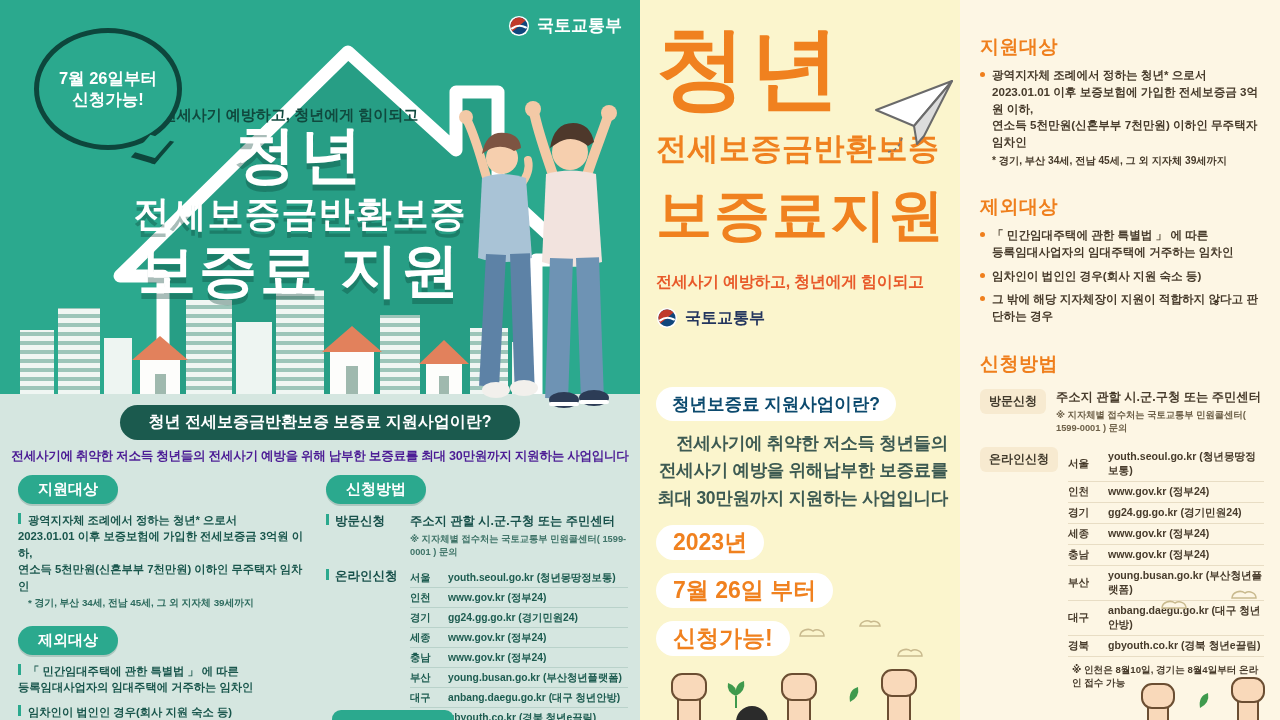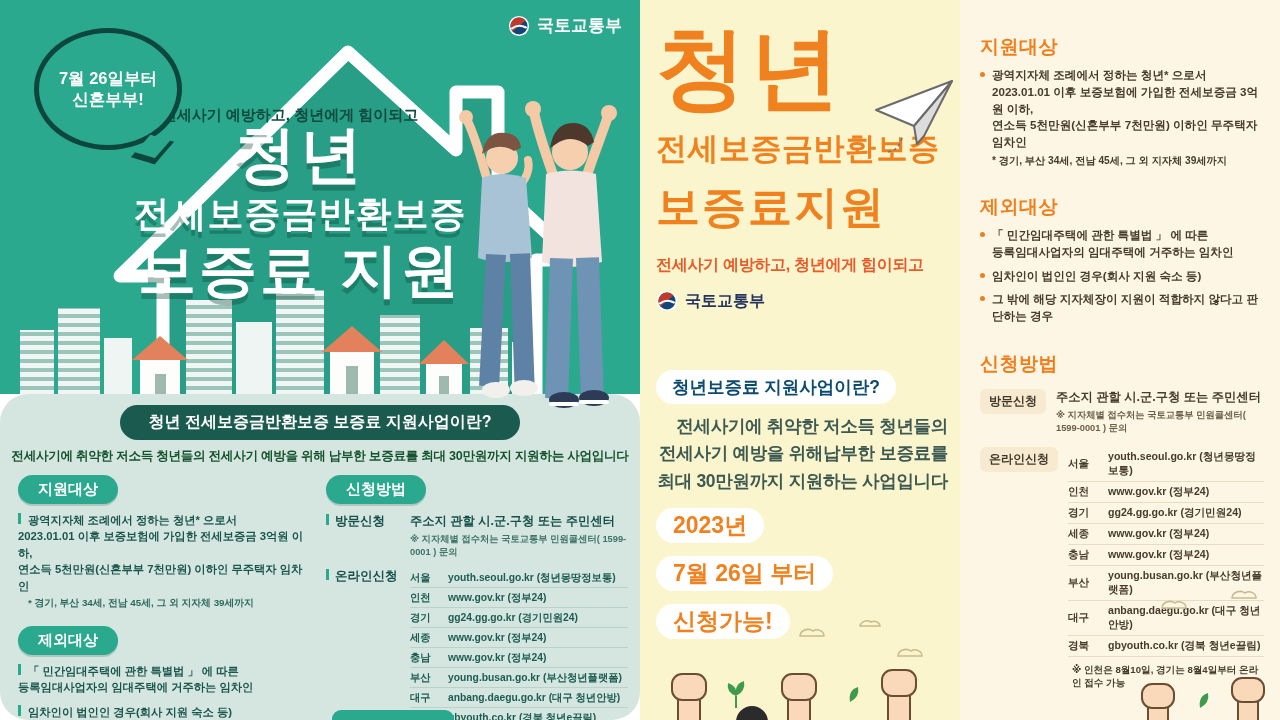--- a/index.html
+++ b/index.html
@@ -3,21 +3,21 @@
 <meta charset="utf-8">
 <style>
   html,body{margin:0;padding:0;}
   body{width:1280px;height:720px;overflow:hidden;font-family:"Liberation Sans","DejaVu Sans",sans-serif;}
   .stage{display:flex;width:1280px;height:720px;}
   .preline{white-space:pre-line;}
 
   
   .panel-left{position:relative;width:640px;height:720px;flex:none;overflow:hidden;}
   .pl-top{position:absolute;left:0;top:0;width:640px;height:394px;background:#2ba98e;overflow:hidden;}
-  .pl-bottom{position:absolute;left:0;top:394px;width:640px;height:326px;background:#d5e6e0;border-radius:28px;}
+  .pl-bottom{position:absolute;left:0;top:394px;width:640px;height:326px;background:#d5e6e0;}
   .house-svg{position:absolute;left:58px;top:24px;}
   .badge{position:absolute;left:34px;top:28px;width:138px;height:112px;background:#2ba98e;
          border:5px solid #0d463c;border-radius:50%;display:flex;align-items:center;justify-content:center;
          text-align:center;color:#fff;font-weight:bold;font-size:16.5px;line-height:1.25;z-index:4;}
   .badge::after{content:"";position:absolute;right:10px;bottom:-16px;width:24px;height:18px;
          background:#2ba98e;border-right:5px solid #0d463c;border-bottom:5px solid #0d463c;
          transform:skewX(-32deg) rotate(14deg);}
   .molit{display:flex;align-items:flex-end;gap:7px;font-weight:bold;}
   .molit-light{position:absolute;right:18px;top:14px;color:#fff;font-size:17px;z-index:4;}
   .tagline{position:absolute;left:60px;top:106px;width:460px;text-align:center;color:#10493e;
@@ -25,21 +25,21 @@
   .title-wrap{position:absolute;left:30px;top:124px;width:540px;text-align:center;color:#fff;z-index:3;
            text-shadow:0 6px 0 rgba(10,66,54,.35);font-weight:bold;}
   .t1{font-size:62px;line-height:1.0;letter-spacing:4px;}
   .t2{font-size:36px;line-height:1.1;margin-top:8px;letter-spacing:1px;}
   .t3{font-size:58px;line-height:1.05;margin-top:6px;letter-spacing:3px;}
   .skyline-svg{position:absolute;left:14px;top:282px;z-index:2;}
   .couple-svg{position:absolute;left:436px;top:90px;z-index:5;}
 
   .about-pill{margin:11px auto 0;width:fit-content;background:#1b5a4e;color:#fff;border-radius:22px;
               padding:7px 28px;font-weight:bold;font-size:16px;}
-  .about-body{margin-top:8px;text-align:center;color:#14532d;font-weight:bold;font-size:12.6px;
+  .about-body{margin-top:8px;text-align:center;color:#4c1d95;font-weight:bold;font-size:12.6px;
               white-space:nowrap;letter-spacing:-0.3px;}
   .cols{display:flex;gap:16px;padding:10px 12px 0 18px;}
   .col-a{flex:0 0 292px;}
   .col-b{flex:1;min-width:0;}
   .sec-pill{display:inline-block;background:#2ba98e;color:#fff;border-radius:18px;padding:5px 20px;
             font-weight:bold;font-size:15px;box-shadow:0 2px 0 rgba(16,73,62,.2);}
   .mt{margin-top:16px;}
   .li{margin-top:8px;font-size:11.3px;font-weight:bold;color:#19564c;line-height:1.45;}
   .li .bar{display:inline-block;width:3px;height:11px;background:#2ba98e;margin-right:7px;}
   .fnote{margin:3px 0 0 10px;font-size:9.8px;color:#2d6b5e;font-weight:bold;}
@@ -52,21 +52,21 @@
   .sites td{border-bottom:1px solid #b9d2ca;padding:2.5px 0;font-size:10.3px;font-weight:bold;color:#1d5c50;}
   .sites td.rg{width:38px;}
   .cut-pill{position:absolute;left:332px;bottom:-6px;width:122px;height:16px;background:#2ba98e;
             border-radius:9px 9px 0 0;}
 
   
   .panel-mid{position:relative;width:320px;height:720px;flex:none;background:#fbf5cd;overflow:hidden;}
   .m-pad{position:absolute;left:16px;top:0;width:292px;}
   .m-t1{margin-top:26px;font-size:90px;font-weight:bold;color:#f0811f;line-height:0.95;letter-spacing:4px;}
   .m-t2{margin-top:16px;font-size:31px;font-weight:bold;color:#f0811f;letter-spacing:0.5px;}
-  .m-t3{margin-top:8px;font-size:44px;font-weight:bold;color:#f0811f;letter-spacing:2px;}
+  .m-t3{margin-top:8px;font-size:56px;font-weight:bold;color:#f0811f;letter-spacing:2px;}
   .m-slogan{margin-top:18px;font-size:16px;font-weight:bold;color:#e85a2a;letter-spacing:-0.3px;}
   .molit-dark{margin-top:14px;color:#23355e;font-size:16px;}
   .m-about-pill{margin-top:58px;display:inline-block;background:#fff;border-radius:17px;padding:5px 16px;
                 color:#0c4a6e;font-weight:bold;font-size:17.5px;}
   .m-about{margin-top:9px;font-size:17.5px;font-weight:bold;color:#3d5a52;line-height:1.58;letter-spacing:-0.3px;text-align:right;}
   .m-datepill{display:table;background:#fff;border-radius:19px;padding:2px 17px;color:#f0811f;
               font-weight:bold;font-size:23px;margin-top:13px;}
   .m-datepill:first-of-type{margin-top:44px;}
   .plane-svg{position:absolute;left:232px;top:76px;z-index:2;}
   .mid-clouds{position:absolute;left:150px;bottom:48px;}
@@ -141,21 +141,21 @@
         <g>
           <rect x="412" y="80" width="36" height="32" fill="#fdfdfb"></rect>
           <path d="M405 82 L430 58 L455 82 Z" fill="#e2815c"></path>
           <rect x="425" y="94" width="10" height="18" fill="#9fb9ae"></rect>
         </g>
       </svg>
     </div>
 
     <div class="badge">
       <span class="preline">7월 26일부터
-신혼부부!</span>
+신청가능!</span>
     </div>
 
     <div class="molit molit-light">
       <svg width="22" height="22" viewBox="0 0 24 24">
         <circle cx="12" cy="12" r="11" fill="#ffffff"></circle>
         <circle cx="12" cy="12" r="9.3" fill="#10467c"></circle>
         <path d="M2.7 12a9.3 9.3 0 0 1 18.6 0z" fill="#c0392b" transform="rotate(-40 12 12)"></path>
         <path d="M4.5 14.6c5-3.6 10.5-3.4 15-1" stroke="#ffffff" stroke-width="2.4" fill="none" stroke-linecap="round"></path>
       </svg>
       <span>국토교통부</span>

